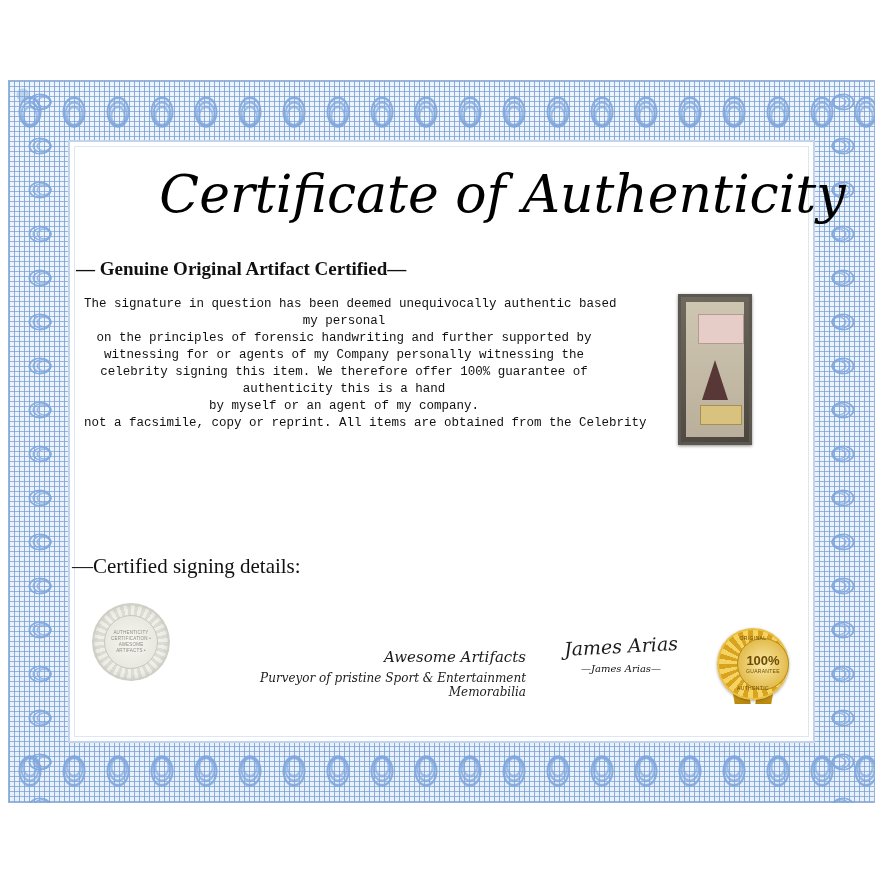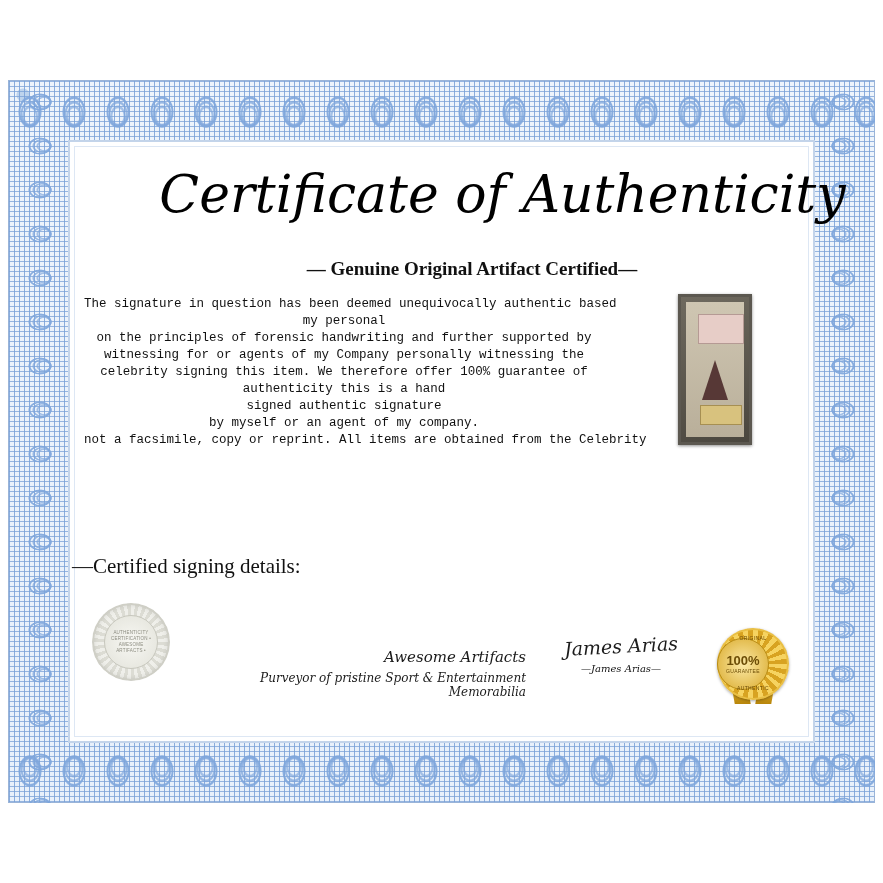--- a/index.html
+++ b/index.html
@@ -116,26 +116,25 @@
     font-size: 52px;
     letter-spacing: 0px;
     color: #000000;
     white-space: nowrap;
   }
   .subtitle {
     position: absolute;
     left: 0;
     top: 110px;
     width: 744px;
-    text-align: center;
+    text-align: left;
     font-family: "Liberation Serif", serif;
     font-size: 19px;
     font-weight: bold;
     color: #111111;
-    margin-left: 24px;
   }
 
   
   .body-block {
     position: absolute;
     left: 8px;
     top: 148px;
     width: 520px;
     text-align: center;
     font-family: "Liberation Serif", serif;
@@ -273,21 +272,21 @@
     top: 480px;
     width: 72px;
     height: 72px;
     border-radius: 50%;
     background:
       repeating-conic-gradient(from 0deg, #f6d360 0deg 9deg, #d8a321 9deg 18deg),
       radial-gradient(circle, #f9e08a, #c8951a);
     box-shadow: 0 1px 3px rgba(0,0,0,0.35), inset 0 0 0 2px #e9bf45;
     display: flex;
     align-items: center;
-    justify-content: flex-start;
+    justify-content: flex-end;
   }
   .gold-seal-inner {
     width: 50px;
     height: 50px;
     border-radius: 50%;
     background: radial-gradient(circle, #fbe9a6, #d9a92a);
     border: 1px solid #b88c16;
     display: flex;
     align-items: center;
     justify-content: center;
@@ -346,21 +345,20 @@
 
     <div class="subtitle">— Genuine Original Artifact Certified—</div>
 
     <div class="body-block">
       <span class="line">The signature in question has been deemed unequivocally authentic based</span>
       <span class="line">my personal</span>
       <span class="line">on the principles of forensic handwriting and further supported by</span>
       <span class="line">witnessing for or agents of my Company personally witnessing the</span>
       <span class="line">celebrity signing this item. We therefore offer 100% guarantee of</span>
       <span class="line">authenticity this is a hand</span>
-      <span class="line">signed authentic signature</span>
       <span class="line">by myself or an agent of my company.</span>
       <span class="line">not a facsimile, copy or reprint. All items are obtained from the Celebrity</span>
     </div>
 
     <div class="artifact-photo">
       <div class="photo-mat">
         <div class="photo-top-card"></div>
         <div class="photo-tower"></div>
         <div class="photo-bottom-card"></div>
       </div>

